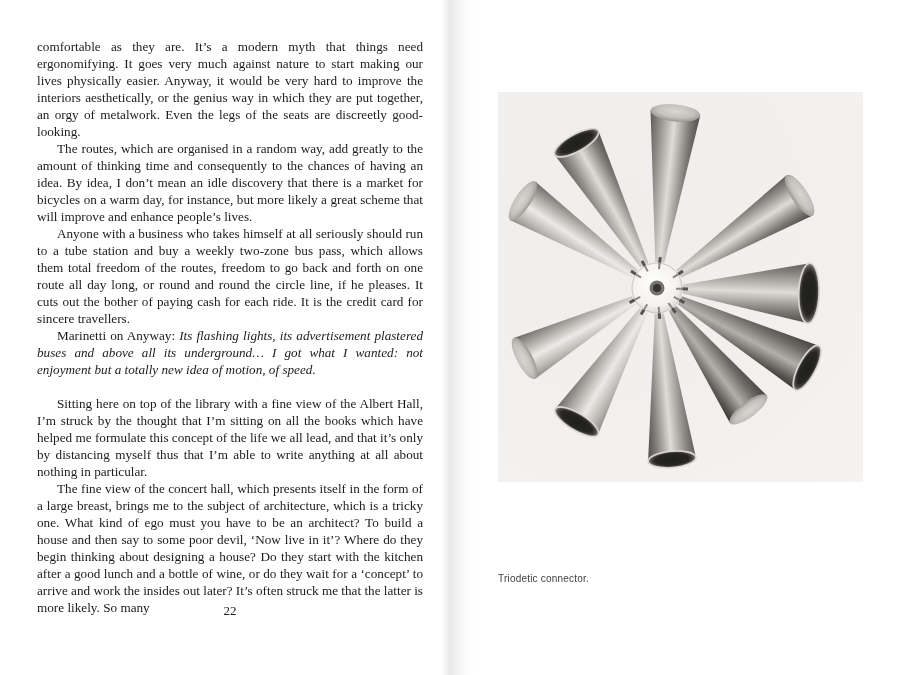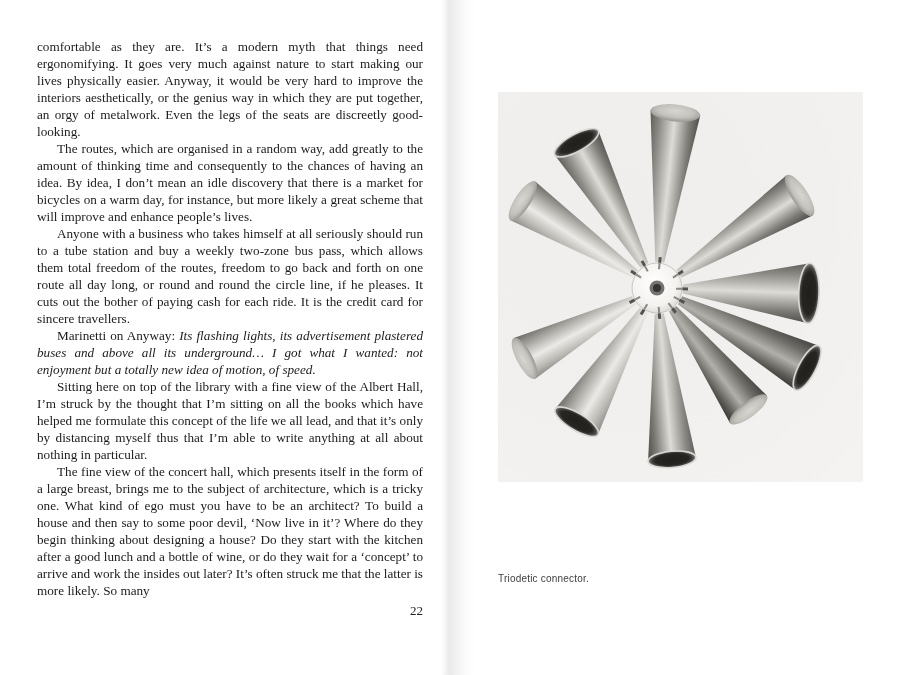--- a/index.html
+++ b/index.html
@@ -12,25 +12,25 @@
     background:linear-gradient(90deg, rgba(0,0,0,0) 0%, rgba(0,0,0,0.085) 26%,
       rgba(0,0,0,0.055) 45%, rgba(0,0,0,0.015) 72%, rgba(0,0,0,0) 100%);
   }
   .text-block {
     position:absolute; left:37px; top:38px; width:386px;
     font-size:13.2px; line-height:17px; color:#1b1b1b;
     text-align:justify;
   }
   .para { margin:0; }
   .para.indent { text-indent:20px; }
-  .para.space-before { }
+  .para.space-before { margin-top:17px; }
   .para i { font-style:italic; }
   .page-number {
     position:absolute; left:37px; top:603px; width:386px;
-    text-align:right; font-size:13px; color:#222222;
+    text-align:center; font-size:13px; color:#222222;
   }
   .photo {
     position:absolute; left:498px; top:92px; width:365px; height:390px;
     background:radial-gradient(circle at 32% 30%, #efeeec 0%, #f1f0ee 55%, #f4f3f1 100%);
   }
   .caption {
     position:absolute; left:498px; top:573px;
     font-family:"Liberation Sans", sans-serif;
     font-size:10px; color:#3f3f3f; letter-spacing:0.2px;
   }

